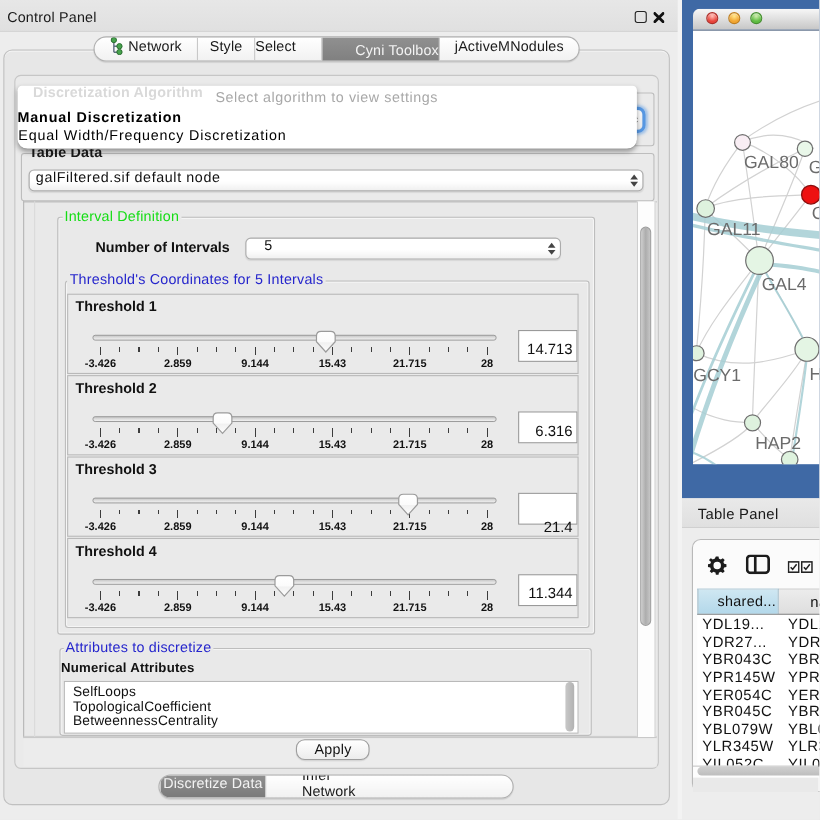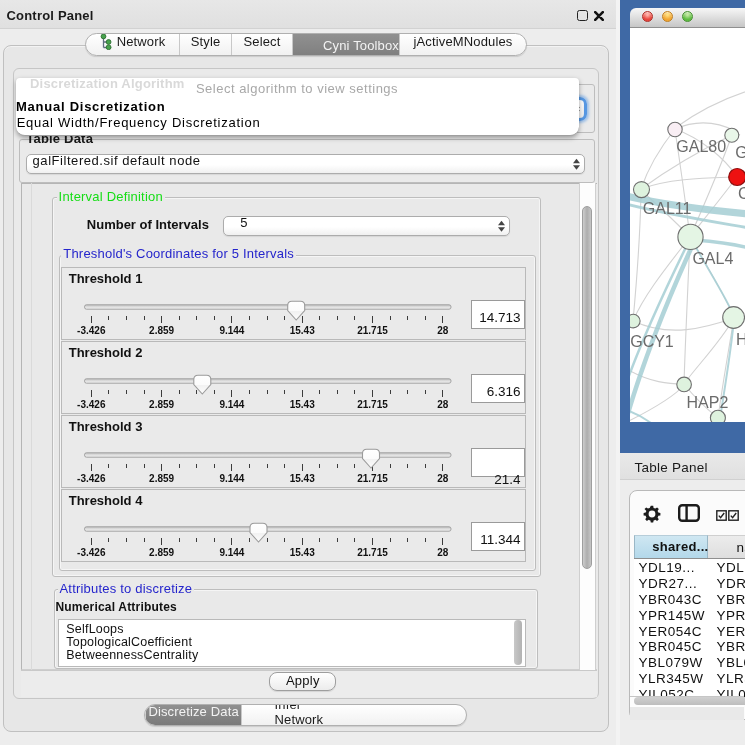--- a/index.html
+++ b/index.html
@@ -6,40 +6,40 @@
  font-family:"Liberation Sans",sans-serif; -webkit-font-smoothing:antialiased;}
 .abs{position:absolute;}
 #stage{position:relative;width:745px;height:745px;}
 .txt{position:absolute;white-space:nowrap;color:#1a1a1a;}
 </style></head><body>
 <div id="stage">
 
 <div class="abs" style="left:0;top:0;width:616px;height:745px;background:#ededed;"></div>
 <div class="abs" style="left:616px;top:0;width:4px;height:745px;background:#f3f3f3;"></div>
 <div class="abs" style="left:0;top:0;width:616px;height:28px;background:linear-gradient(#e7e7e7,#e0e0e0);border-bottom:1px solid #d2d2d2;"></div>
-<div class="txt" style="left:6.5px;top:8.6px;font-size:13px;line-height:13px;font-weight:700;color:#1a1a1a;letter-spacing:0.2px;">Control Panel</div>
+<div class="txt" style="left:6.5px;top:8.6px;font-size:13px;line-height:13px;font-weight:400;color:#1a1a1a;letter-spacing:0.2px;">Control Panel</div>
 <div class="abs" style="left:577px;top:10px;width:9px;height:9px;border:1.6px solid #222;border-radius:2.5px;background:transparent;"></div>
 <svg class="abs" style="left:594px;top:10.5px" width="10" height="10" viewBox="0 0 10 10">
       <path d="M1.2 1.2 L8.8 8.8 M8.8 1.2 L1.2 8.8" stroke="#111" stroke-width="2.6" stroke-linecap="round"></path>
     </svg>
 <div class="abs" style="left:3px;top:45px;width:604px;height:685px;background:#e7e7e7;border:1px solid #c0c0c0;border-radius:8px;box-shadow:inset 0 1px 0 rgba(255,255,255,.5);"></div>
 <div class="abs" style="left:13px;top:68px;width:584px;height:629px;background:#eaeaea;border:1px solid #c6c6c6;border-radius:6px;"></div>
 <div class="abs" style="left:85px;top:32.5px;width:440px;height:21px;border:1px solid #b0b0b0;border-radius:11.5px;background:linear-gradient(#ffffff,#f1f1f1);box-shadow:0 1px 1px rgba(0,0,0,0.12);overflow:hidden;display:flex;">
 <div style="width:93px;height:21px;display:flex;align-items:center;justify-content:center;box-sizing:border-box;color:#1a1a1a;font-size:13px;letter-spacing:0.15px;">
         <span style="position:relative;top:-2.4px;display:flex;align-items:center;"><svg width="13" height="17" viewBox="0 0 13 17" style="margin-right:4px;">
             <path d="M3.5 4 V14.5 M3.5 9 H7.5 M3.5 14.5 H7.5" stroke="#5f6e80" stroke-width="1.3" fill="none"></path>
             <circle cx="3.5" cy="3.4" r="2.4" fill="#47a34d" stroke="#2c6e31" stroke-width="0.9"></circle>
             <circle cx="8.6" cy="9" r="2.4" fill="#47a34d" stroke="#2c6e31" stroke-width="0.9"></circle>
             <circle cx="8.6" cy="14.3" r="2.4" fill="#47a34d" stroke="#2c6e31" stroke-width="0.9"></circle>
           </svg>Network</span>
       </div>
 <div style="width:52px;height:21px;display:flex;align-items:center;justify-content:center;box-sizing:border-box;color:#1a1a1a;border-left:1px solid #c8c8c8;font-size:13px;letter-spacing:0.15px;">
         <span style="position:relative;top:-2.4px;display:flex;align-items:center;">Style</span>
       </div>
-<div style="width:61px;height:21px;display:flex;align-items:center;justify-content:center;box-sizing:border-box;color:#1a1a1a;border-left:1px solid #c8c8c8;font-size:13px;letter-spacing:0.15px;">
+<div style="width:61px;height:21px;display:flex;align-items:center;justify-content:flex-start;box-sizing:border-box;color:#1a1a1a;border-left:1px solid #c8c8c8;font-size:13px;letter-spacing:0.15px;">
         <span style="position:relative;top:-2.4px;display:flex;align-items:center;">Select</span>
       </div>
 <div style="width:107px;height:29px;display:flex;align-items:center;justify-content:flex-end;box-sizing:border-box;background:linear-gradient(#909090,#7a7a7a);color:#f3f3f3;border-left:1px solid #c8c8c8;font-size:13px;letter-spacing:0.15px;">
         <span style="position:relative;top:-2.4px;display:flex;align-items:center;">Cyni Toolbox</span>
       </div>
 <div style="width:127px;height:21px;display:flex;align-items:center;justify-content:center;box-sizing:border-box;color:#1a1a1a;border-left:1px solid #c8c8c8;font-size:13px;letter-spacing:0.15px;">
         <span style="position:relative;top:-2.4px;display:flex;align-items:center;">jActiveMNodules</span>
       </div>
 </div>
 <div class="abs" style="left:18.5px;top:84px;width:574px;height:47px;border:1px solid #bdbdbd;border-radius:3px;"></div>
@@ -325,21 +325,21 @@
     </svg>
 <svg class="abs" style="left:715.5px;top:509.5px" width="11" height="11" viewBox="0 0 11 11">
       <rect x="0.8" y="0.8" width="9.4" height="9.4" fill="none" stroke="#222" stroke-width="1.4"></rect>
       <path d="M2.8 5.6 L4.6 7.6 L8.2 3" fill="none" stroke="#222" stroke-width="1.4"></path>
     </svg>
 <svg class="abs" style="left:728px;top:509.5px" width="11" height="11" viewBox="0 0 11 11">
       <rect x="0.8" y="0.8" width="9.4" height="9.4" fill="none" stroke="#222" stroke-width="1.4"></rect>
       <path d="M2.8 5.6 L4.6 7.6 L8.2 3" fill="none" stroke="#222" stroke-width="1.4"></path>
     </svg>
 <div class="abs" style="left:633.7px;top:534.5px;width:74.5px;height:24px;background:linear-gradient(#cfe7f2,#b3d8ea);border:1px solid #9ab7c6;border-top-color:#b6cdd9;box-sizing:border-box;"></div>
-<div class="txt" style="left:652.3px;top:540.4px;font-size:13px;line-height:13px;font-weight:700;color:#111;letter-spacing:0.3px;">shared...</div>
+<div class="txt" style="left:652.3px;top:540.4px;font-size:13px;line-height:13px;font-weight:400;color:#111;letter-spacing:0.3px;">shared...</div>
 <div class="abs" style="left:708.2px;top:534.5px;width:37px;height:24px;background:linear-gradient(#ececec,#dedede);border-top:1px solid #cfcfcf;border-bottom:1px solid #9a9a9a;box-sizing:border-box;"></div>
 <div class="txt" style="left:736.5px;top:540.6px;font-size:13.5px;line-height:13.5px;font-weight:400;color:#111;letter-spacing:0.2px;">na</div>
 <div class="abs" style="left:633.7px;top:557.5px;width:111px;height:1px;background:#8f8f8f;"></div>
 <div class="abs" style="left:633.7px;top:558.5px;width:111px;height:137px;background:#ffffff;overflow:hidden;"></div>
 <div class="txt" style="left:638.5px;top:561.3px;font-size:13.5px;line-height:13.5px;font-weight:400;color:#111;letter-spacing:0.5px;">YDL19...</div>
 <div class="txt" style="left:716.4px;top:561.3px;font-size:13.5px;line-height:13.5px;font-weight:400;color:#111;letter-spacing:0.5px;">YDL19</div>
 <div class="txt" style="left:638.5px;top:577.1px;font-size:13.5px;line-height:13.5px;font-weight:400;color:#111;letter-spacing:0.5px;">YDR27...</div>
 <div class="txt" style="left:716.4px;top:577.1px;font-size:13.5px;line-height:13.5px;font-weight:400;color:#111;letter-spacing:0.5px;">YDR27</div>
 <div class="txt" style="left:638.5px;top:592.9px;font-size:13.5px;line-height:13.5px;font-weight:400;color:#111;letter-spacing:0.5px;">YBR043C</div>
 <div class="txt" style="left:716.4px;top:592.9px;font-size:13.5px;line-height:13.5px;font-weight:400;color:#111;letter-spacing:0.5px;">YBR04</div>

